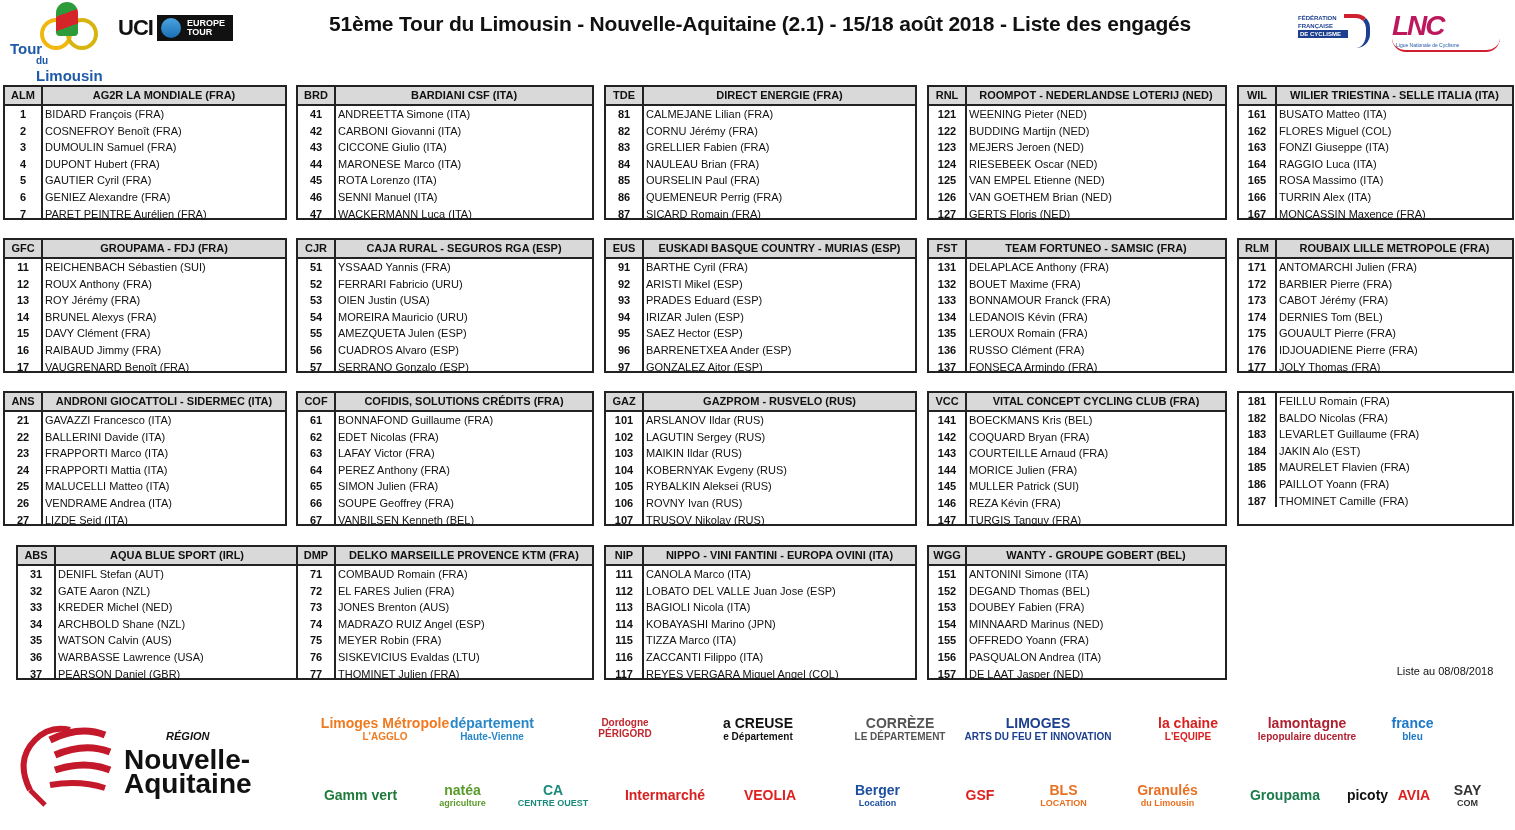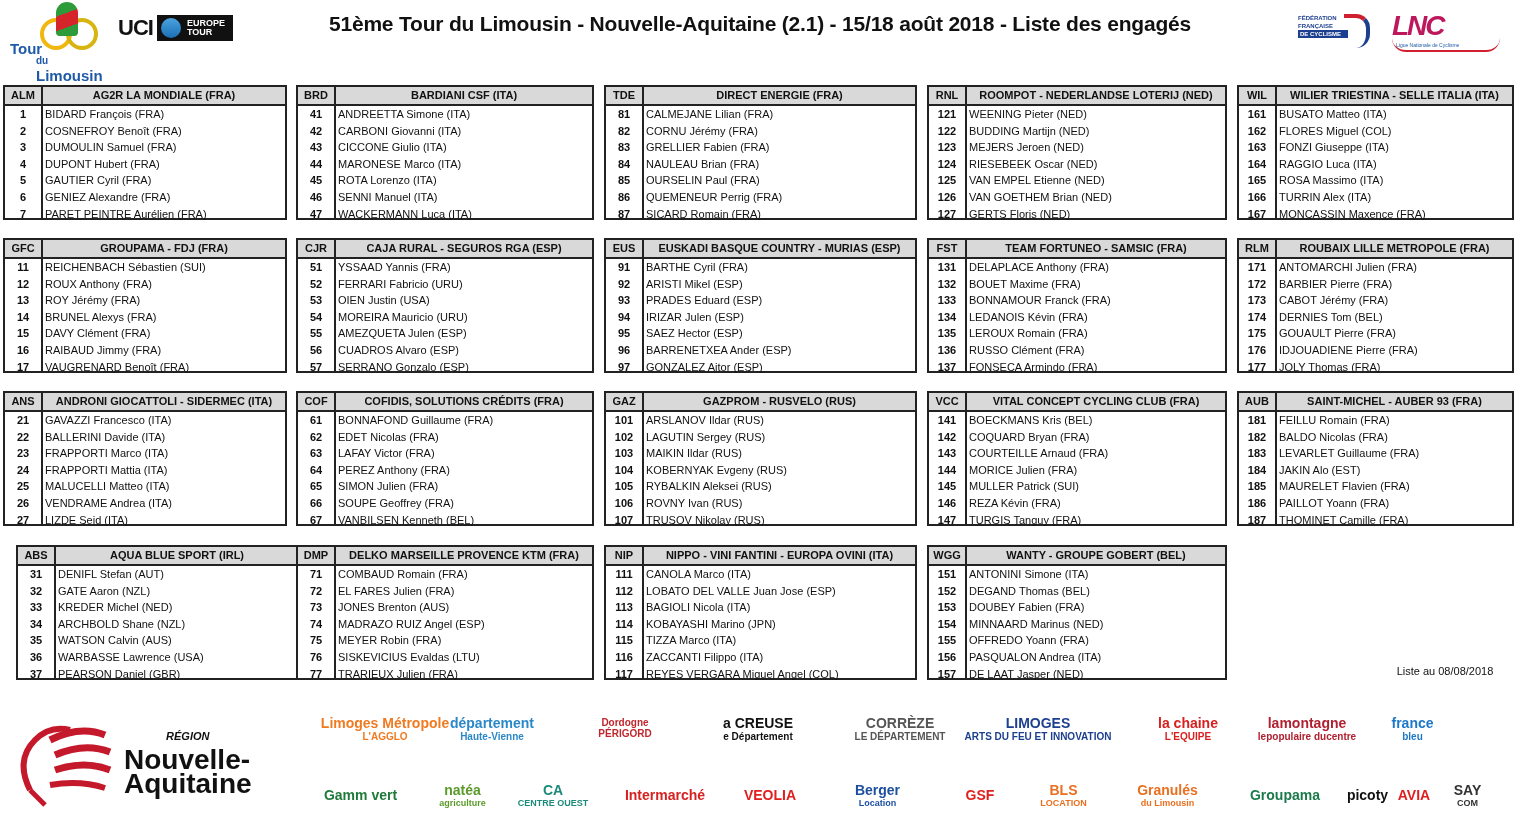--- a/index.html
+++ b/index.html
@@ -438,24 +438,20 @@
           <div class="row">COQUARD Bryan (FRA)</div>
           <div class="row">COURTEILLE Arnaud (FRA)</div>
           <div class="row">MORICE Julien (FRA)</div>
           <div class="row">MULLER Patrick (SUI)</div>
           <div class="row">REZA Kévin (FRA)</div>
           <div class="row">TURGIS Tanguy (FRA)</div>
         </div>
       </div>
     </div>
     <div class="team" style="left: 1237px; top: 391px; width: 277px;">
-      <div class="hd">
-        <div class="code">AUB</div>
-        <div class="name">SAINT-MICHEL - AUBER 93 (FRA)</div>
-      </div>
       <div class="bd">
         <div class="nums">
           <div class="row">181</div>
           <div class="row">182</div>
           <div class="row">183</div>
           <div class="row">184</div>
           <div class="row">185</div>
           <div class="row">186</div>
           <div class="row">187</div>
         </div>
@@ -511,21 +507,21 @@
           <div class="row">76</div>
           <div class="row">77</div>
         </div>
         <div class="riders">
           <div class="row">COMBAUD Romain (FRA)</div>
           <div class="row">EL FARES Julien (FRA)</div>
           <div class="row">JONES Brenton (AUS)</div>
           <div class="row">MADRAZO RUIZ Angel (ESP)</div>
           <div class="row">MEYER Robin (FRA)</div>
           <div class="row">SISKEVICIUS Evaldas (LTU)</div>
-          <div class="row">TRARIEUX Julien (FRA)</div>
+          <div class="row">THOMINET Julien (FRA)</div>
         </div>
       </div>
     </div>
     <div class="team" style="left: 604px; top: 545px; width: 313px;">
       <div class="hd">
         <div class="code">NIP</div>
         <div class="name">NIPPO - VINI FANTINI - EUROPA OVINI (ITA)</div>
       </div>
       <div class="bd">
         <div class="nums">

